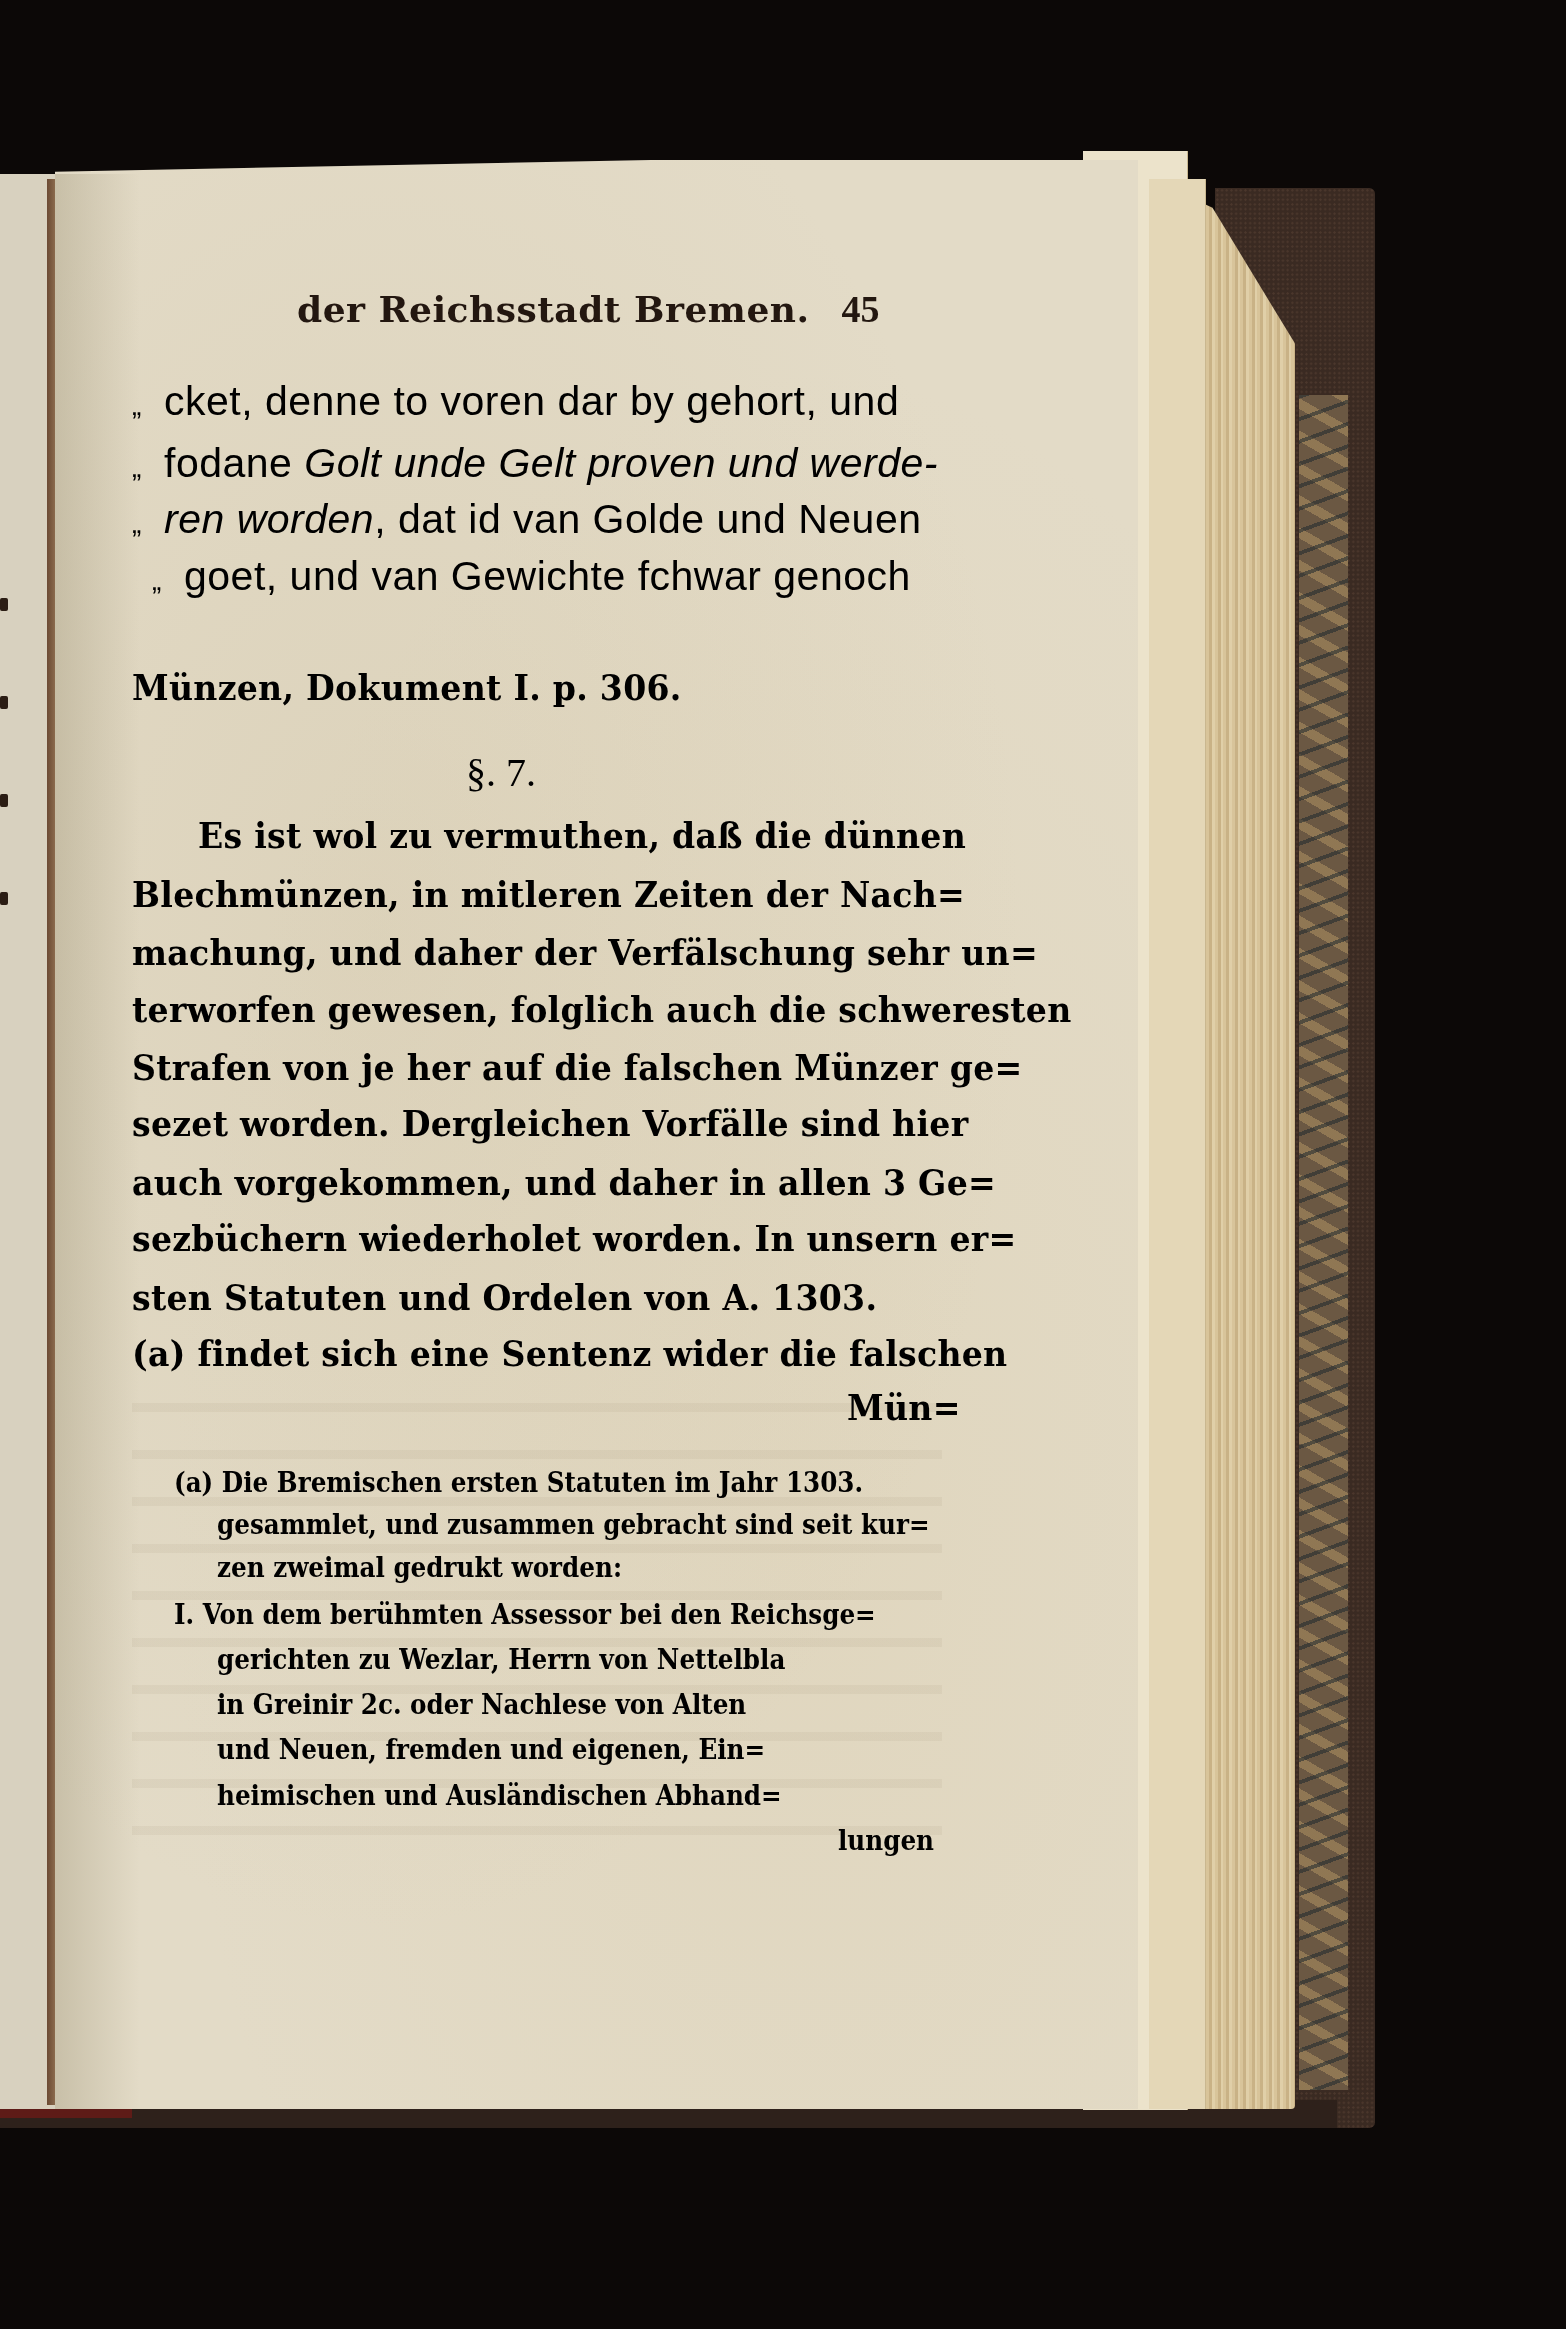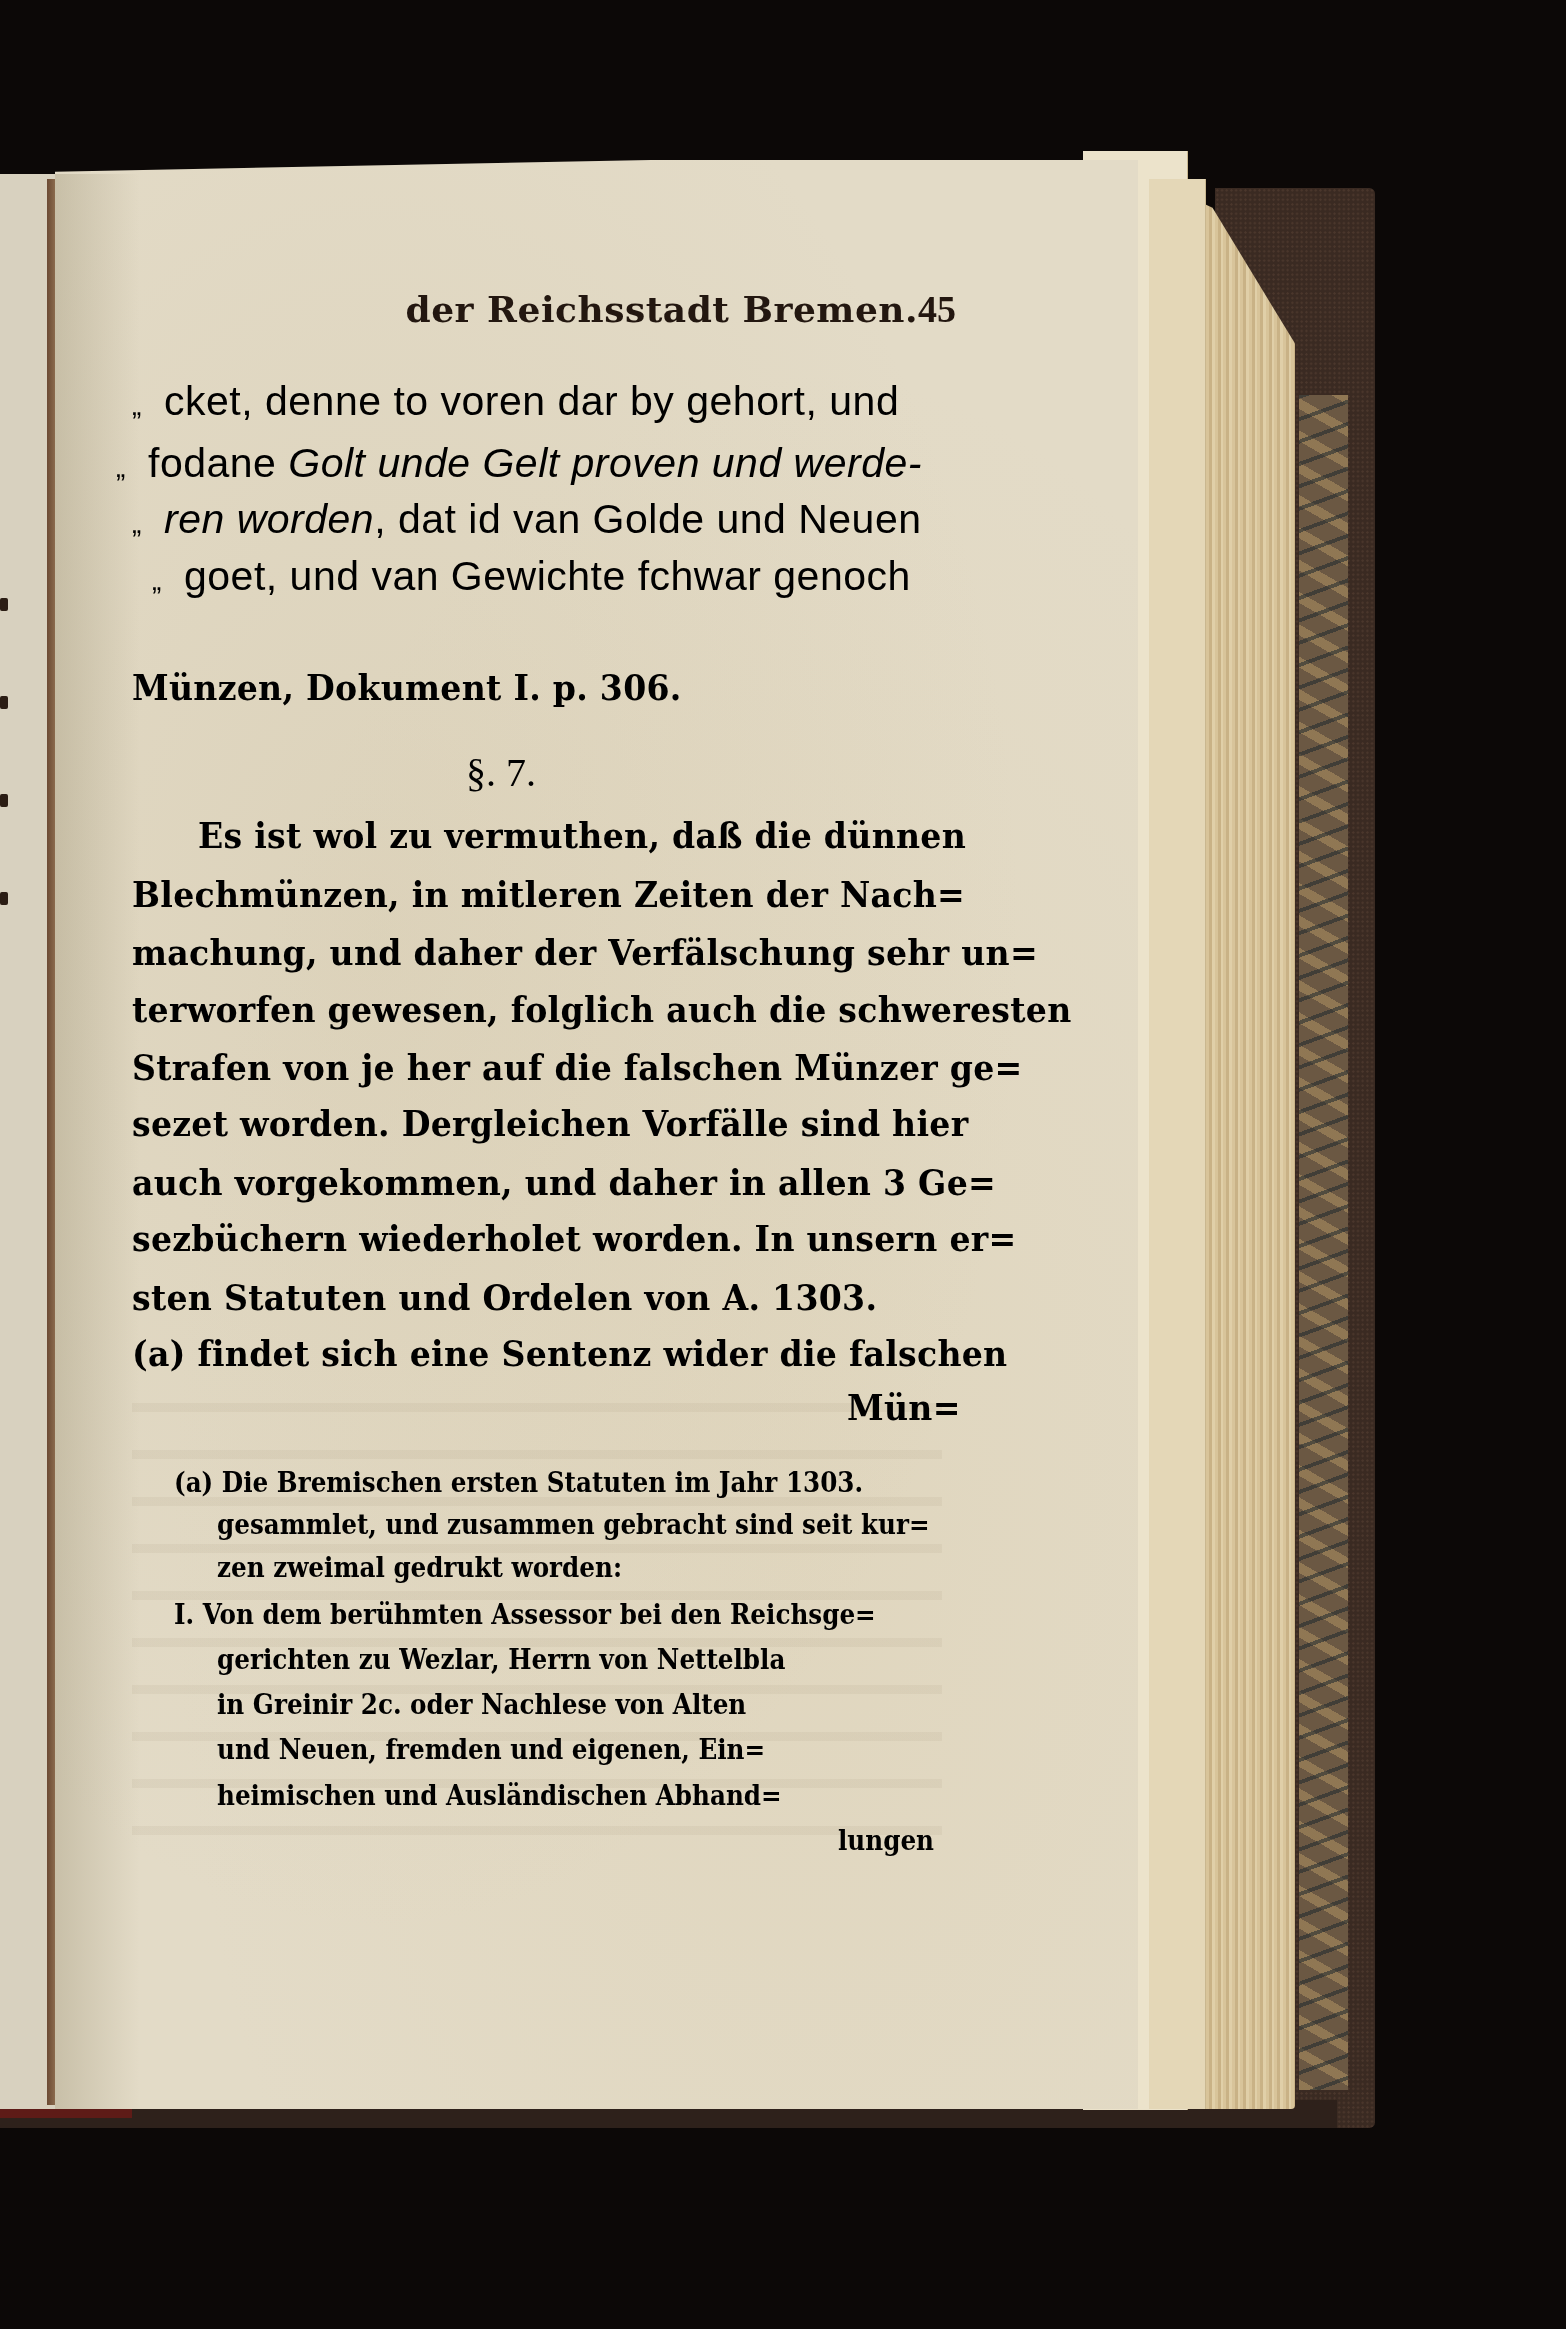--- a/index.html
+++ b/index.html
@@ -64,23 +64,24 @@
     background-image:
       radial-gradient(ellipse at 30% 40%, rgba(200,185,150,0.25), transparent 60%),
       radial-gradient(ellipse at 70% 70%, rgba(215,200,165,0.25), transparent 60%);
     clip-path: polygon(0 0.6%, 55% 0, 100% 0, 100% 100%, 0 100%);
   }
   .gutter-shade {
     position: absolute; left: 55px; top: 174px; width: 85px; height: 1935px;
     background: linear-gradient(90deg, rgba(150,140,110,0.35), rgba(150,140,110,0));
   }
   .running-head {
-    position: absolute; left: 316px; top: 287px; width: 640px;
-    display: flex; justify-content: flex-end; align-items: baseline;
+    position: absolute; left: 297px; top: 287px; width: 640px;
+    display: flex; justify-content: flex-start; align-items: baseline;
     color: #231710;
+    gap: 32px;
   }
   .rh-title { font-family: "DejaVu Serif", serif; font-weight: bold; font-size: 36px; letter-spacing: 0.5px; }
   .rh-num { font-family: "Liberation Serif", serif; font-size: 38px; font-weight: bold; }
   .line {
     position: absolute; white-space: nowrap; font-size: 40px; line-height: 1;
   }
   .antiqua { font-family: Liberation Sans, sans-serif; font-size: 41px; letter-spacing: 0.5px; }
   .antiqua i { font-style: italic; }
   .fraktur { font-family: "DejaVu Serif", serif; font-size: 36px; font-weight: bold; letter-spacing: 0.3px; transform: scaleX(0.92); transform-origin: left; }
   .q { display: inline-block; width: 32px; font-size: 28px; }
@@ -118,21 +119,21 @@
   <div class="ghost"></div>
 
   <div class="running-head">
     <span class="rh-title">der Reichsstadt Bremen.</span>
     <span class="rh-num">45</span>
   </div>
 
   <div class="line antiqua" style="left:132px; top:381px;">
     <span class="q">„</span><span>cket, denne to voren dar by gehort, und</span>
   </div>
-  <div class="line antiqua" style="left:116px; top:443px;">
+  <div class="line antiqua" style="left:132px; top:443px;">
     <span class="q">„</span><span>fodane </span><i>Golt unde Gelt proven und werde-</i>
   </div>
   <div class="line antiqua" style="left:132px; top:499px;">
     <span class="q">„</span><i>ren worden</i><span>, dat id van Golde und Neuen</span>
   </div>
   <div class="line antiqua" style="left:140px; top:556px;margin-left:12px;">
     <span class="q">„</span><span>goet, und van Gewichte fchwar genoch</span>
   </div>
   <div class="line fraktur" style="left:132px; top:669px;">Münzen, Dokument I. p. 306.</div>
 

